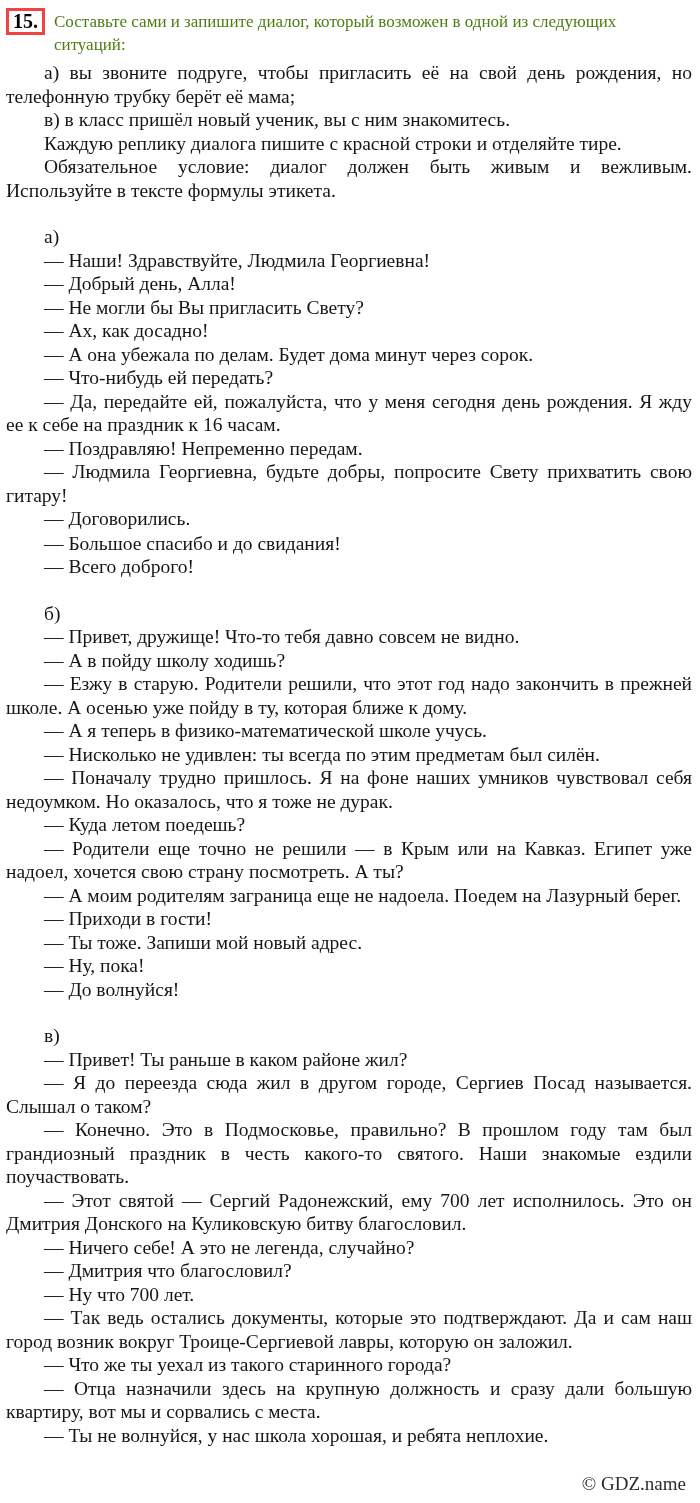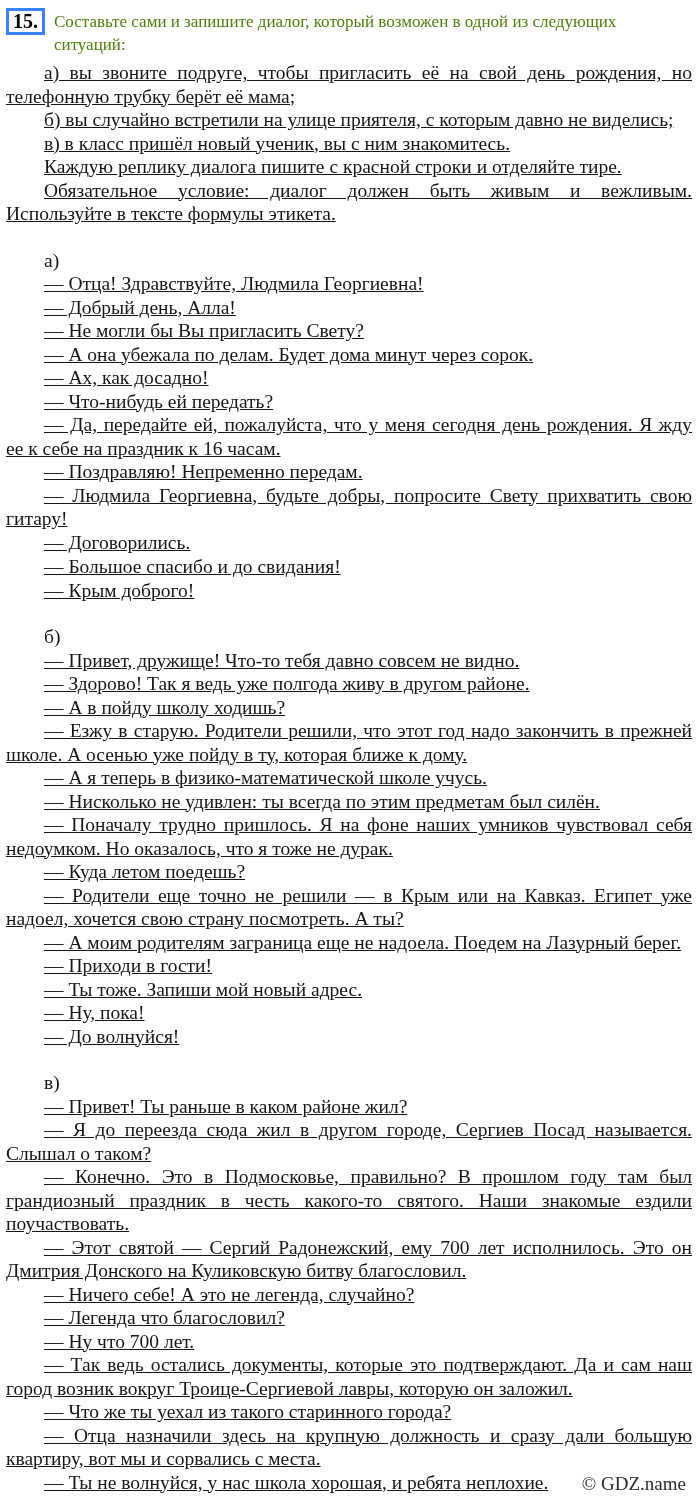--- a/index.html
+++ b/index.html
@@ -17,39 +17,38 @@
     overflow: hidden;
   }
   .header-line {
     display: flex;
     align-items: flex-start;
     gap: 9px;
     margin: 0 0 5px 0;
   }
   .task-box {
     display: inline-block;
-    border: 3px solid #3b82f6;
+    border: 3px solid #ef4444;
     padding: 0 4px;
     font-weight: bold;
     font-size: 20px;
     line-height: 21px;
     color: #000;
     flex: 0 0 auto;
   }
   .instruction {
     color: #4d7c0f;
     font-size: 17px;
     line-height: 23px;
     padding-top: 2px;
   }
   .para {
     margin: 0;
     text-indent: 38px;
     text-align: justify;
-    text-decoration: underline;
   }
   .notes { margin-top: 0; }
   .dialog { margin-top: 23px; }
   .dialog-label { margin: 0; text-indent: 38px; }
   
   .lines-a p:nth-child(11) { margin-top: 1px; }
   .footer {
     position: absolute;
     right: 14px;
     bottom: 8px;
@@ -64,52 +63,50 @@
 
 <div class="page">
 
   <div class="header-line">
     <span class="task-box">15.</span>
     <span class="instruction">Составьте сами и запишите диалог, который возможен в одной из следующих ситуаций:</span>
   </div>
 
   <div class="situations">
       <p class="para">а) вы звоните подруге, чтобы пригласить её на свой день рождения, но телефонную трубку берёт её мама;</p>
-      <p class="para">б) вы случайно встретили на улице приятеля, с которым давно не виделись;</p>
       <p class="para">в) в класс пришёл новый ученик, вы с ним знакомитесь.</p>
     </div>
 
   <div class="notes">
       <p class="para">Каждую реплику диалога пишите с красной строки и отделяйте тире.</p>
       <p class="para">Обязательное условие: диалог должен быть живым и вежливым. Используйте в тексте формулы этикета.</p>
     </div>
 
   <section class="dialog">
     <p class="dialog-label">а)</p>
     <div class="lines lines-a">
-        <p class="para">— Отца! Здравствуйте, Людмила Георгиевна!</p>
+        <p class="para">— Наши! Здравствуйте, Людмила Георгиевна!</p>
         <p class="para">— Добрый день, Алла!</p>
         <p class="para">— Не могли бы Вы пригласить Свету?</p>
+        <p class="para">— Ах, как досадно!</p>
         <p class="para">— А она убежала по делам. Будет дома минут через сорок.</p>
-        <p class="para">— Ах, как досадно!</p>
         <p class="para">— Что-нибудь ей передать?</p>
         <p class="para">— Да, передайте ей, пожалуйста, что у меня сегодня день рождения. Я жду ее к себе на праздник к 16 часам.</p>
         <p class="para">— Поздравляю! Непременно передам.</p>
         <p class="para">— Людмила Георгиевна, будьте добры, попросите Свету прихватить свою гитару!</p>
         <p class="para">— Договорились.</p>
         <p class="para">— Большое спасибо и до свидания!</p>
-        <p class="para">— Крым доброго!</p>
+        <p class="para">— Всего доброго!</p>
       </div>
   </section>
 
   <section class="dialog">
     <p class="dialog-label">б)</p>
     <div class="lines lines-b">
         <p class="para">— Привет, дружище! Что-то тебя давно совсем не видно.</p>
-        <p class="para">— Здорово! Так я ведь уже полгода живу в другом районе.</p>
         <p class="para">— А в пойду школу ходишь?</p>
         <p class="para">— Езжу в старую. Родители решили, что этот год надо закончить в прежней школе. А осенью уже пойду в ту, которая ближе к дому.</p>
         <p class="para">— А я теперь в физико-математической школе учусь.</p>
         <p class="para">— Нисколько не удивлен: ты всегда по этим предметам был силён.</p>
         <p class="para">— Поначалу трудно пришлось. Я на фоне наших умников чувствовал себя недоумком. Но оказалось, что я тоже не дурак.</p>
         <p class="para">— Куда летом поедешь?</p>
         <p class="para">— Родители еще точно не решили — в Крым или на Кавказ. Египет уже надоел, хочется свою страну посмотреть. А ты?</p>
         <p class="para">— А моим родителям заграница еще не надоела. Поедем на Лазурный берег.</p>
         <p class="para">— Приходи в гости!</p>
         <p class="para">— Ты тоже. Запиши мой новый адрес.</p>
@@ -119,21 +116,21 @@
   </section>
 
   <section class="dialog">
     <p class="dialog-label">в)</p>
     <div class="lines lines-v">
         <p class="para">— Привет! Ты раньше в каком районе жил?</p>
         <p class="para">— Я до переезда сюда жил в другом городе, Сергиев Посад называется. Слышал о таком?</p>
         <p class="para">— Конечно. Это в Подмосковье, правильно? В прошлом году там был грандиозный праздник в честь какого-то святого. Наши знакомые ездили поучаствовать.</p>
         <p class="para">— Этот святой — Сергий Радонежский, ему 700 лет исполнилось. Это он Дмитрия Донского на Куликовскую битву благословил.</p>
         <p class="para">— Ничего себе! А это не легенда, случайно?</p>
-        <p class="para">— Легенда что благословил?</p>
+        <p class="para">— Дмитрия что благословил?</p>
         <p class="para">— Ну что 700 лет.</p>
         <p class="para">— Так ведь остались документы, которые это подтверждают. Да и сам наш город возник вокруг Троице-Сергиевой лавры, которую он заложил.</p>
         <p class="para">— Что же ты уехал из такого старинного города?</p>
         <p class="para">— Отца назначили здесь на крупную должность и сразу дали большую квартиру, вот мы и сорвались с места.</p>
         <p class="para">— Ты не волнуйся, у нас школа хорошая, и ребята неплохие.</p>
       </div>
   </section>
 
   <div class="footer">© GDZ.name</div>
 

